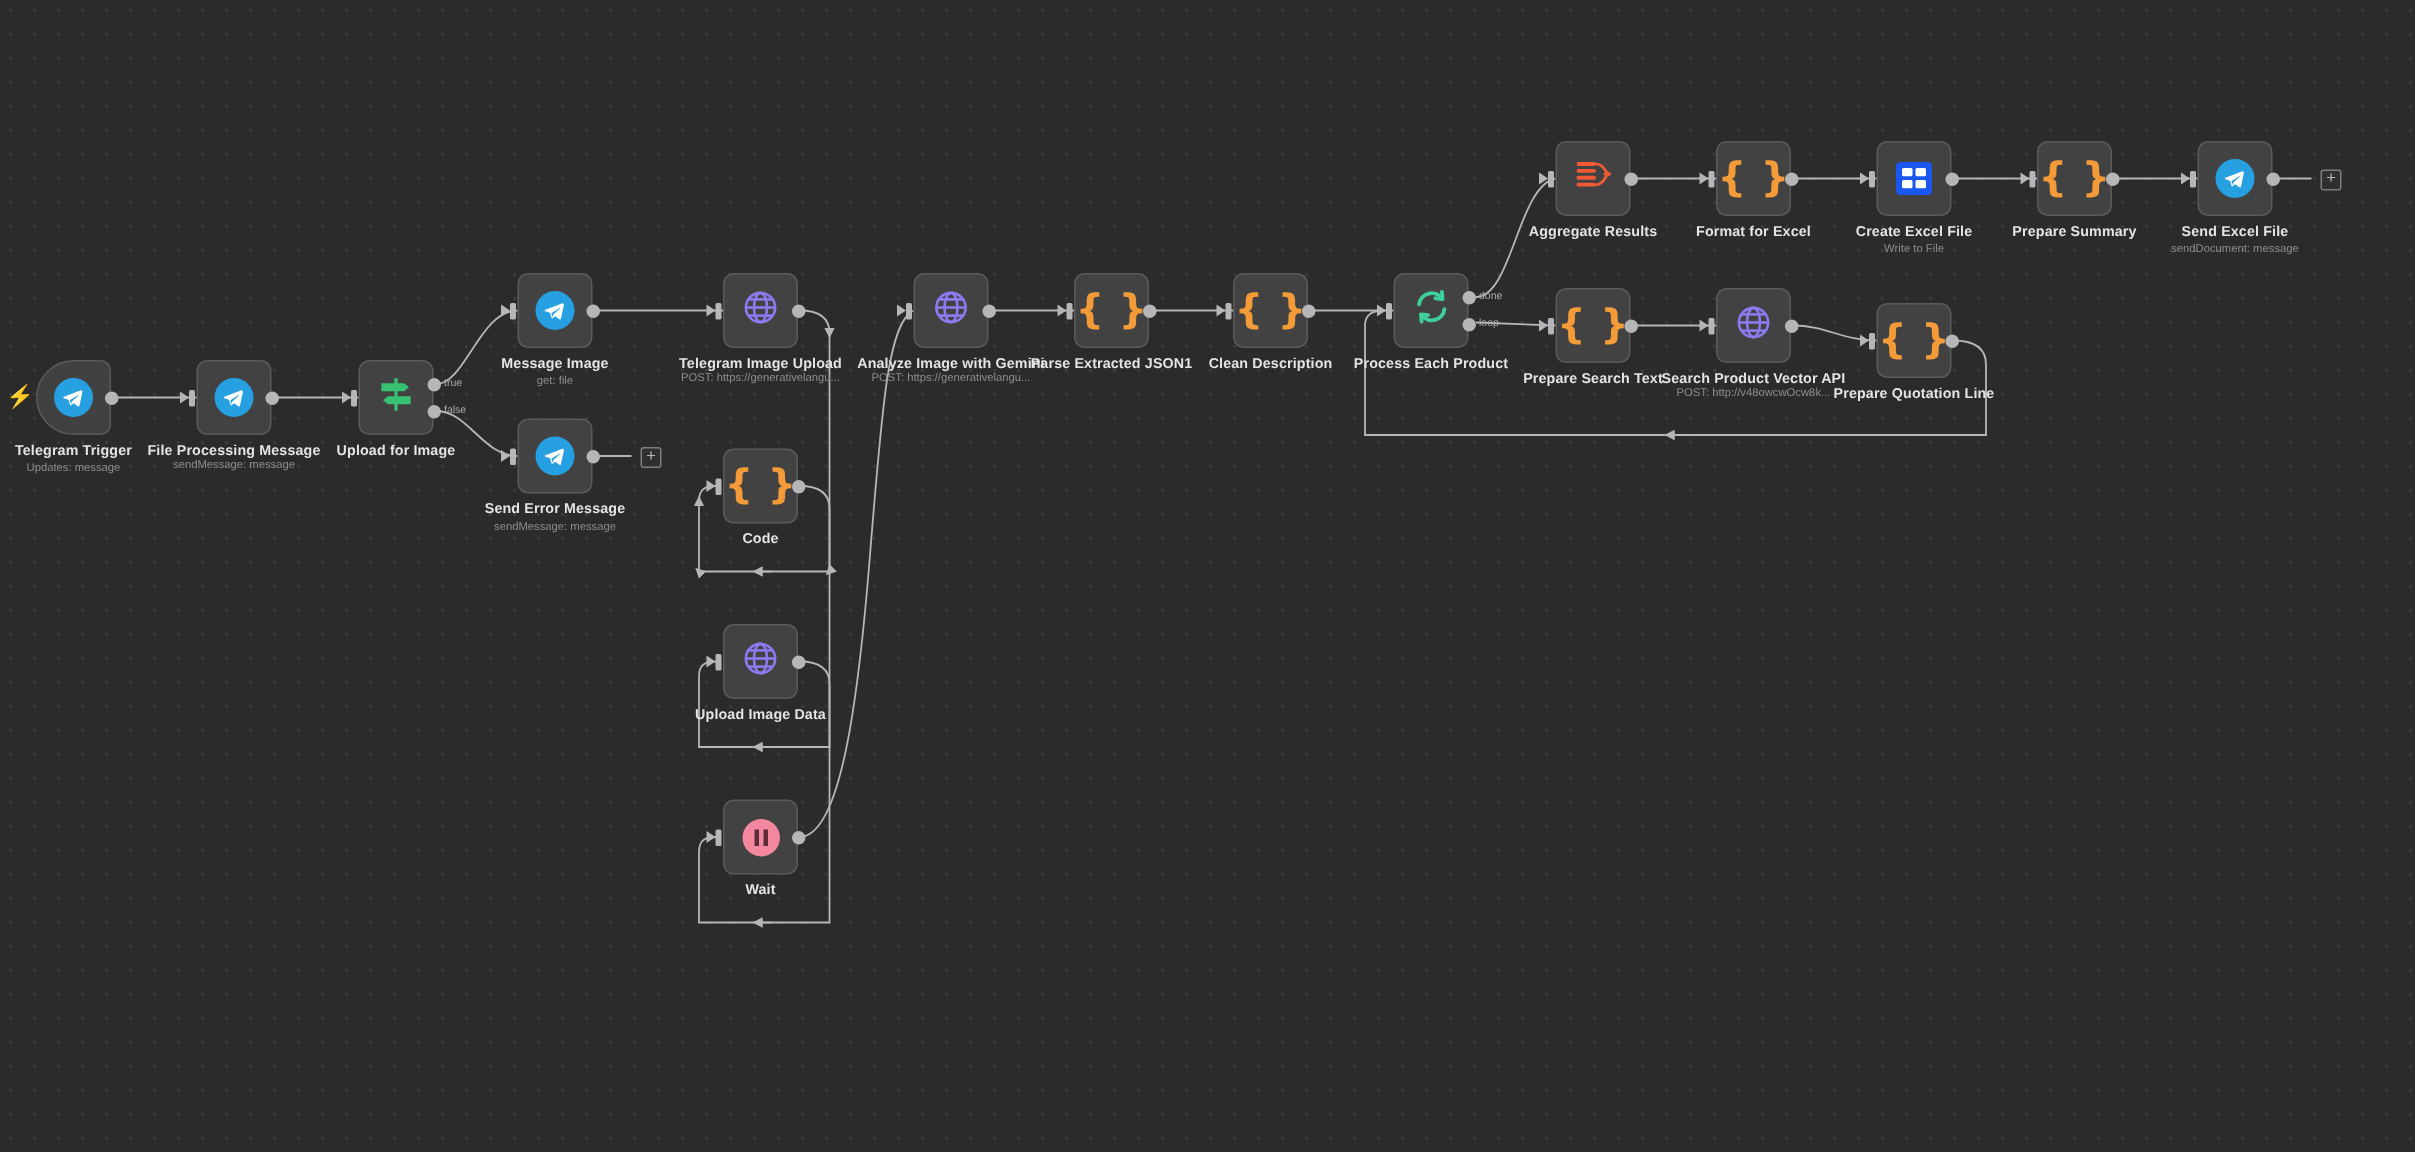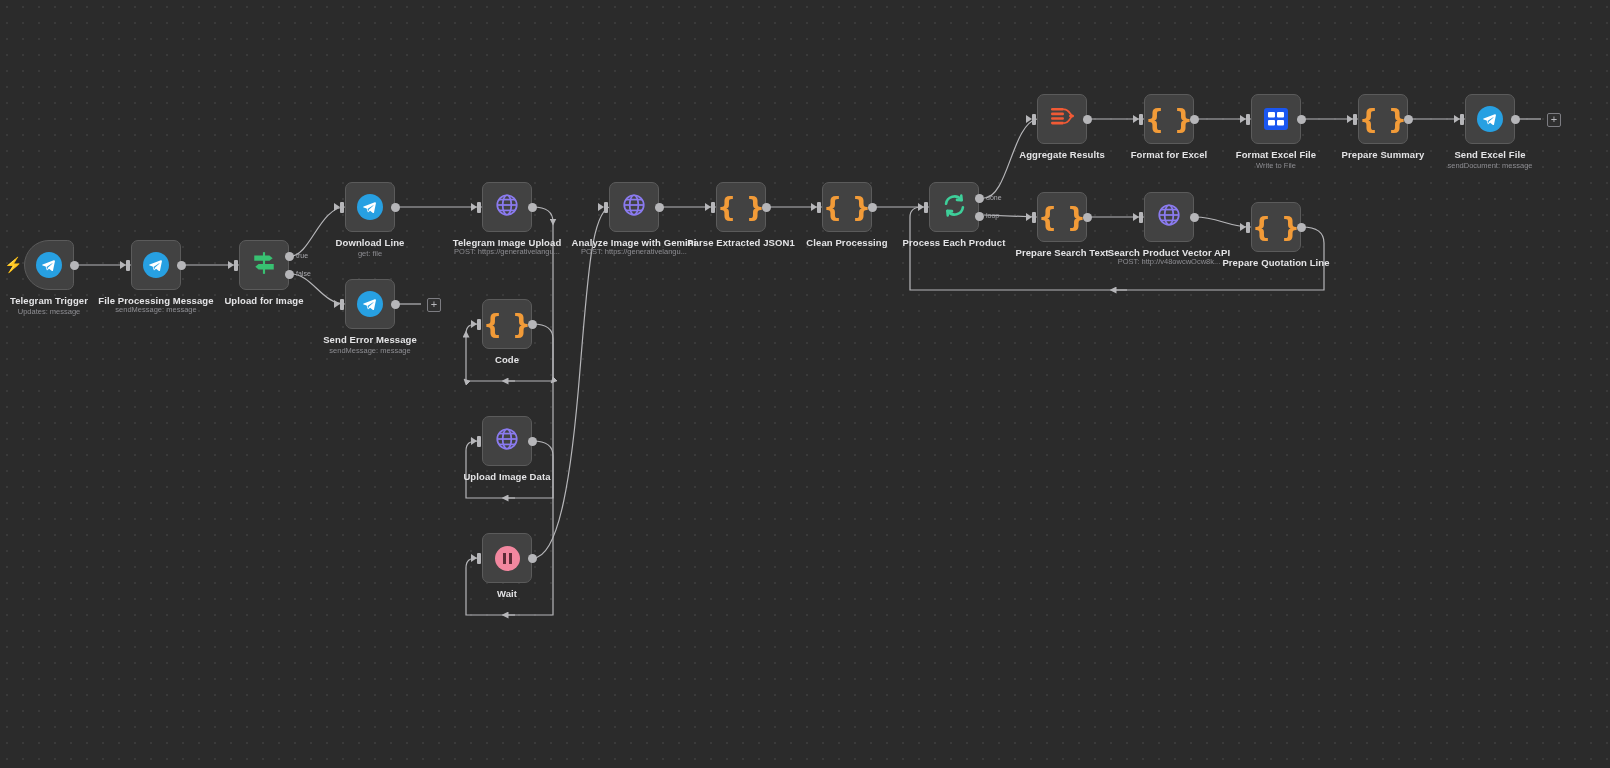--- a/index.html
+++ b/index.html
@@ -306,21 +306,21 @@
       <div class="node" style="left: 370px; top: 207px;">
         <div class="node-box">
           <span class="ic ic-telegram">
             <svg viewBox="0 0 24 24">
               <path fill="#ffffff" d="M21.5 3.2 2.6 10.4c-1 .4-1 1.3 0 1.6l4.8 1.5 1.8 5.6c.2.6.5.7 1 .3l2.7-2.2 4.6 3.4c.9.5 1.5.2 1.7-.8l3.1-14.5c.2-1-.4-1.5-1.3-1.1zM8.8 14.2l9.1-5.7c.4-.3.8-.1.5.2l-7.6 6.9-.3 3.1-1.7-4.5z"></path>
             </svg>
           </span>
         </div>
         <span class="port-in"></span>
         <span class="port-out"></span>
-        <div class="node-label">Download Line</div>
+        <div class="node-label">Message Image</div>
         <div class="node-sub one">get: file</div>
       </div>
       <div class="node" style="left: 370px; top: 304px;">
         <div class="node-box">
           <span class="ic ic-telegram">
             <svg viewBox="0 0 24 24">
               <path fill="#ffffff" d="M21.5 3.2 2.6 10.4c-1 .4-1 1.3 0 1.6l4.8 1.5 1.8 5.6c.2.6.5.7 1 .3l2.7-2.2 4.6 3.4c.9.5 1.5.2 1.7-.8l3.1-14.5c.2-1-.4-1.5-1.3-1.1zM8.8 14.2l9.1-5.7c.4-.3.8-.1.5.2l-7.6 6.9-.3 3.1-1.7-4.5z"></path>
             </svg>
           </span>
         </div>
@@ -399,21 +399,21 @@
         <span class="port-in"></span>
         <span class="port-out"></span>
         <div class="node-label">Parse Extracted JSON1</div>
       </div>
       <div class="node" style="left: 847px; top: 207px;">
         <div class="node-box">
           <span class="ic ic-code">{ }</span>
         </div>
         <span class="port-in"></span>
         <span class="port-out"></span>
-        <div class="node-label">Clean Processing</div>
+        <div class="node-label">Clean Description</div>
       </div>
       <div class="node" style="left: 954px; top: 207px;">
         <div class="node-box">
           <span class="ic ic-loop"><svg viewBox="0 0 24 24" fill="none" stroke="#3ecf9a" stroke-width="2.3" stroke-linecap="round">
               <path d="M4.5 10.5 A7.5 7.5 0 0 1 18 7"></path>
               <path d="M19.5 13.5 A7.5 7.5 0 0 1 6 17"></path>
               <path d="M18 3.2 L18.4 7.4 L14.2 7" stroke-linejoin="round"></path>
               <path d="M6 20.8 L5.6 16.6 L9.8 17" stroke-linejoin="round"></path>
             </svg></span>
         </div>
@@ -484,21 +484,21 @@
             <svg viewBox="0 0 18 16">
               <rect x="1" y="1" width="7" height="5.5" rx="1" fill="#ffffff"></rect>
               <rect x="10" y="1" width="7" height="5.5" rx="1" fill="#ffffff"></rect>
               <rect x="1" y="9" width="7" height="5.5" rx="1" fill="#ffffff"></rect>
               <rect x="10" y="9" width="7" height="5.5" rx="1" fill="#ffffff"></rect>
             </svg>
           </span>
         </div>
         <span class="port-in"></span>
         <span class="port-out"></span>
-        <div class="node-label">Format Excel File</div>
+        <div class="node-label">Create Excel File</div>
         <div class="node-sub one">Write to File</div>
       </div>
       <div class="node" style="left: 1383px; top: 119px;">
         <div class="node-box">
           <span class="ic ic-code">{ }</span>
         </div>
         <span class="port-in"></span>
         <span class="port-out"></span>
         <div class="node-label">Prepare Summary</div>
       </div>

